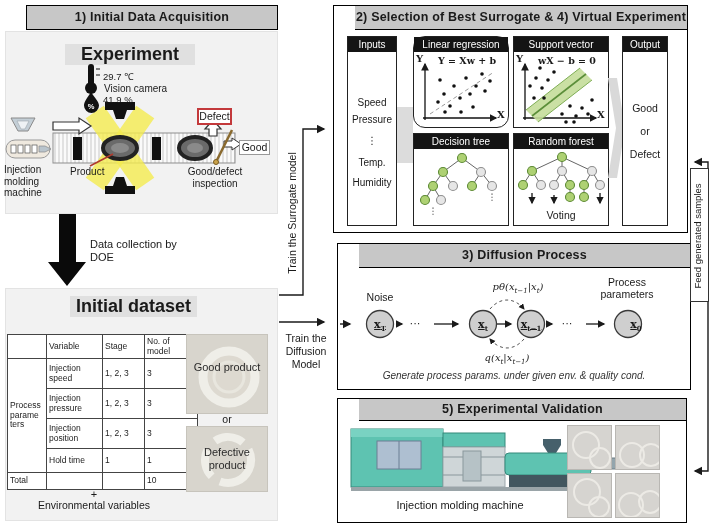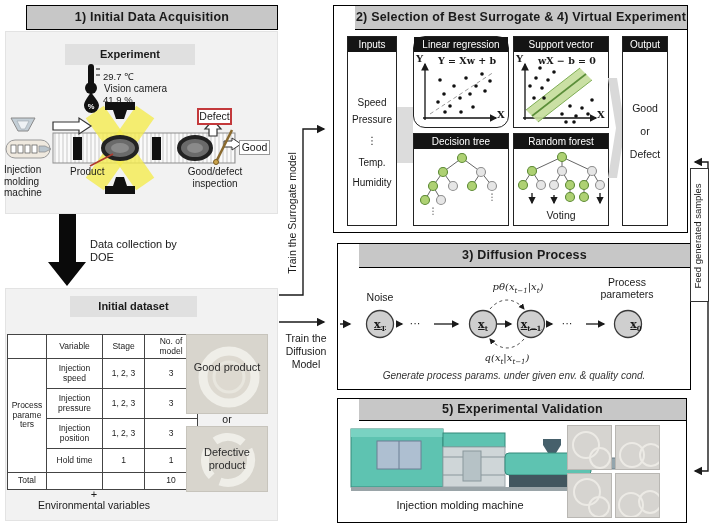--- a/index.html
+++ b/index.html
@@ -3,34 +3,34 @@
 <meta charset="utf-8">
 <style>
   html,body{margin:0;padding:0;background:#fff;}
   .stage{position:relative;width:720px;height:530px;background:#fff;overflow:hidden;
          font-family:"Liberation Sans",sans-serif;color:#1a1a1a;}
   .abs{position:absolute;}
   .panel{position:absolute;border:1.6px solid #000;background:#fff;box-sizing:border-box;}
   .phead{background:#c7c7c7;border-bottom:1.6px solid #000;font-weight:bold;font-size:12.5px;
          text-align:center;height:23px;line-height:23px;letter-spacing:.2px;margin-left:21px;}
   .sec{position:absolute;background:#f2f2f2;border:1px solid #e3e3e3;box-sizing:border-box;}
-  .chip{position:absolute;background:#e0e0e0;font-weight:bold;font-size:11px;text-align:center;}
+  .chip{position:absolute;background:#e0e0e0;font-weight:bold;font-size:18px;text-align:center;}
   .lbl{position:absolute;font-size:10px;line-height:11.5px;}
   .ctr{text-align:center;}
   .blackbox{position:absolute;border:1.2px solid #222;background:#fff;box-sizing:border-box;}
   .bhead{background:#141414;color:#fff;font-size:10px;text-align:center;height:15px;line-height:15px;}
   .math{font-family:"DejaVu Serif",serif;font-weight:bold;}
   .ital{font-style:italic;}
   .vlabel{position:absolute;font-size:10.5px;text-align:center;white-space:nowrap;transform:rotate(-90deg);}
   .defectbox{position:absolute;border:2px solid #c3393b;background:#fff;font-size:10.5px;
              text-align:center;box-sizing:border-box;}
   .goodbox{position:absolute;border:1px solid #999;background:#fff;font-size:10.5px;
            text-align:center;box-sizing:border-box;}
   table.ds{border-collapse:collapse;font-size:8.5px;color:#222;background:#fff;}
-  table.ds td,table.ds th{border:1px solid #444;text-align:center;vertical-align:middle;
+  table.ds td,table.ds th{border:1px solid #444;text-align:left;vertical-align:middle;
                           padding:0 2px;font-weight:normal;line-height:9.5px;}
   .photo{position:absolute;background:#d8d5cd;border:1px solid #c7c4bc;box-sizing:border-box;overflow:hidden;}
   .ph-label{position:absolute;width:100%;text-align:center;font-size:11px;color:#2b2b2b;line-height:13px;}
   .sample{position:relative;width:45px;height:45px;background:#d6d4d0;border:1px solid #b9b7b3;
           box-sizing:border-box;overflow:hidden;}
   .ring{position:absolute;border:2px solid #eceae5;border-radius:50%;}
   .outbox-text{display:flex;flex-direction:column;align-items:center;justify-content:center;
                gap:11px;height:158px;font-size:10.5px;}
   sub{font-size:7px;}
   .feedbox{position:absolute;left:690px;top:168px;width:19px;height:134px;border:1px solid #333;

